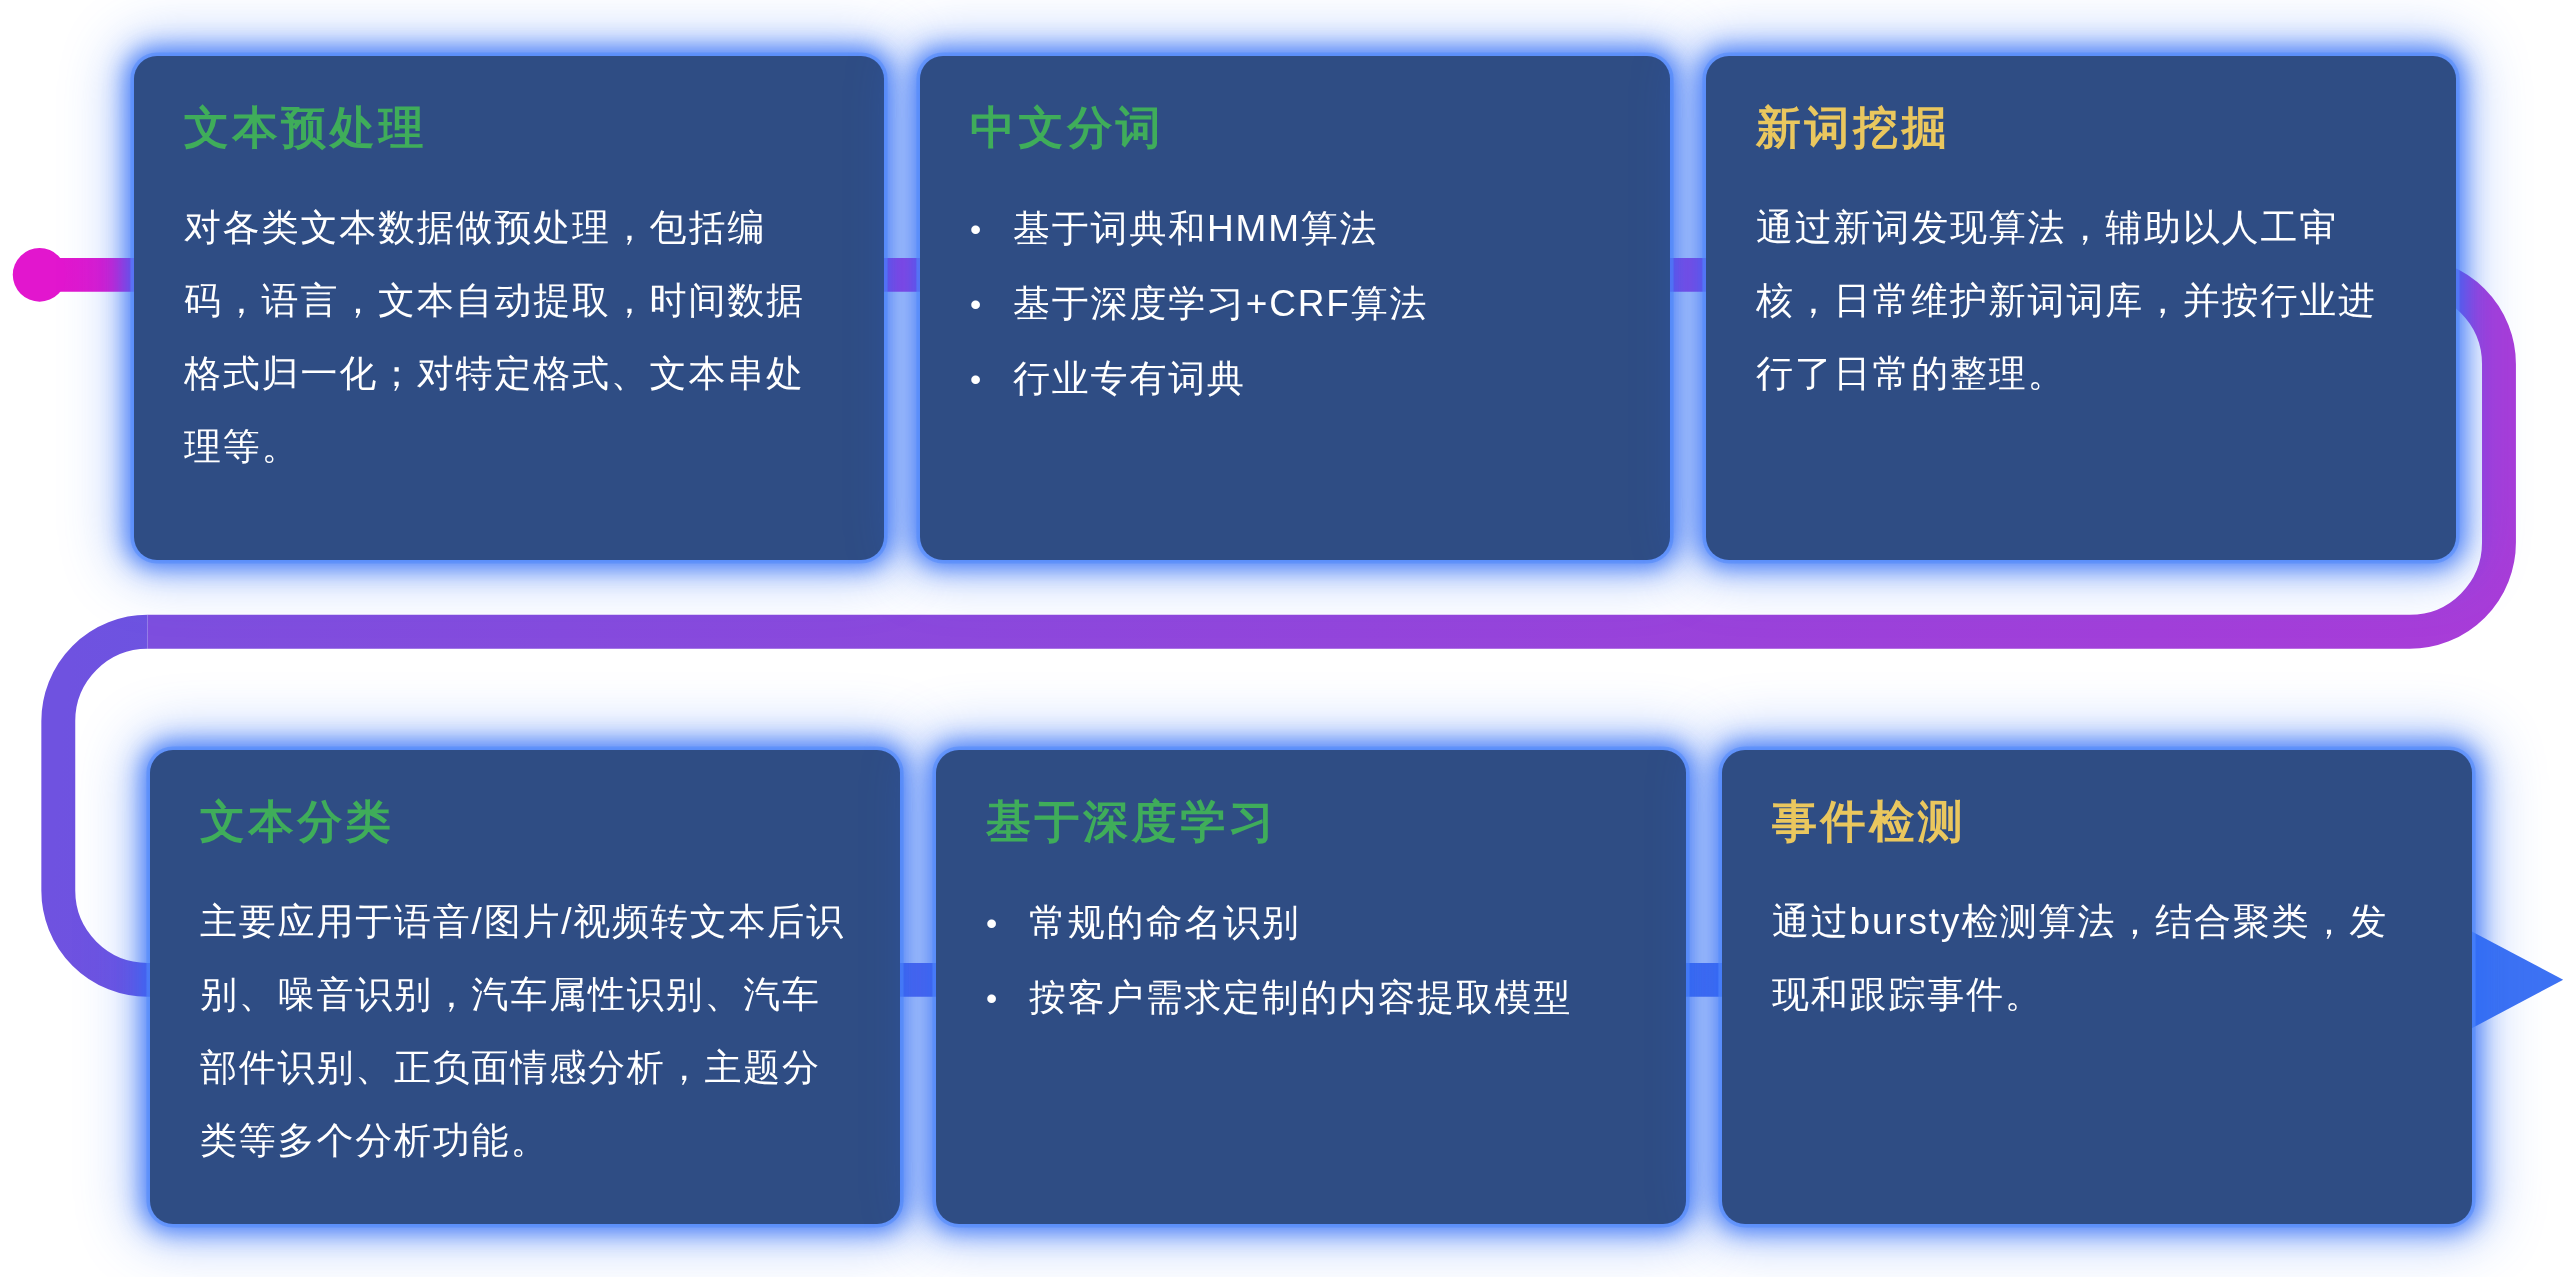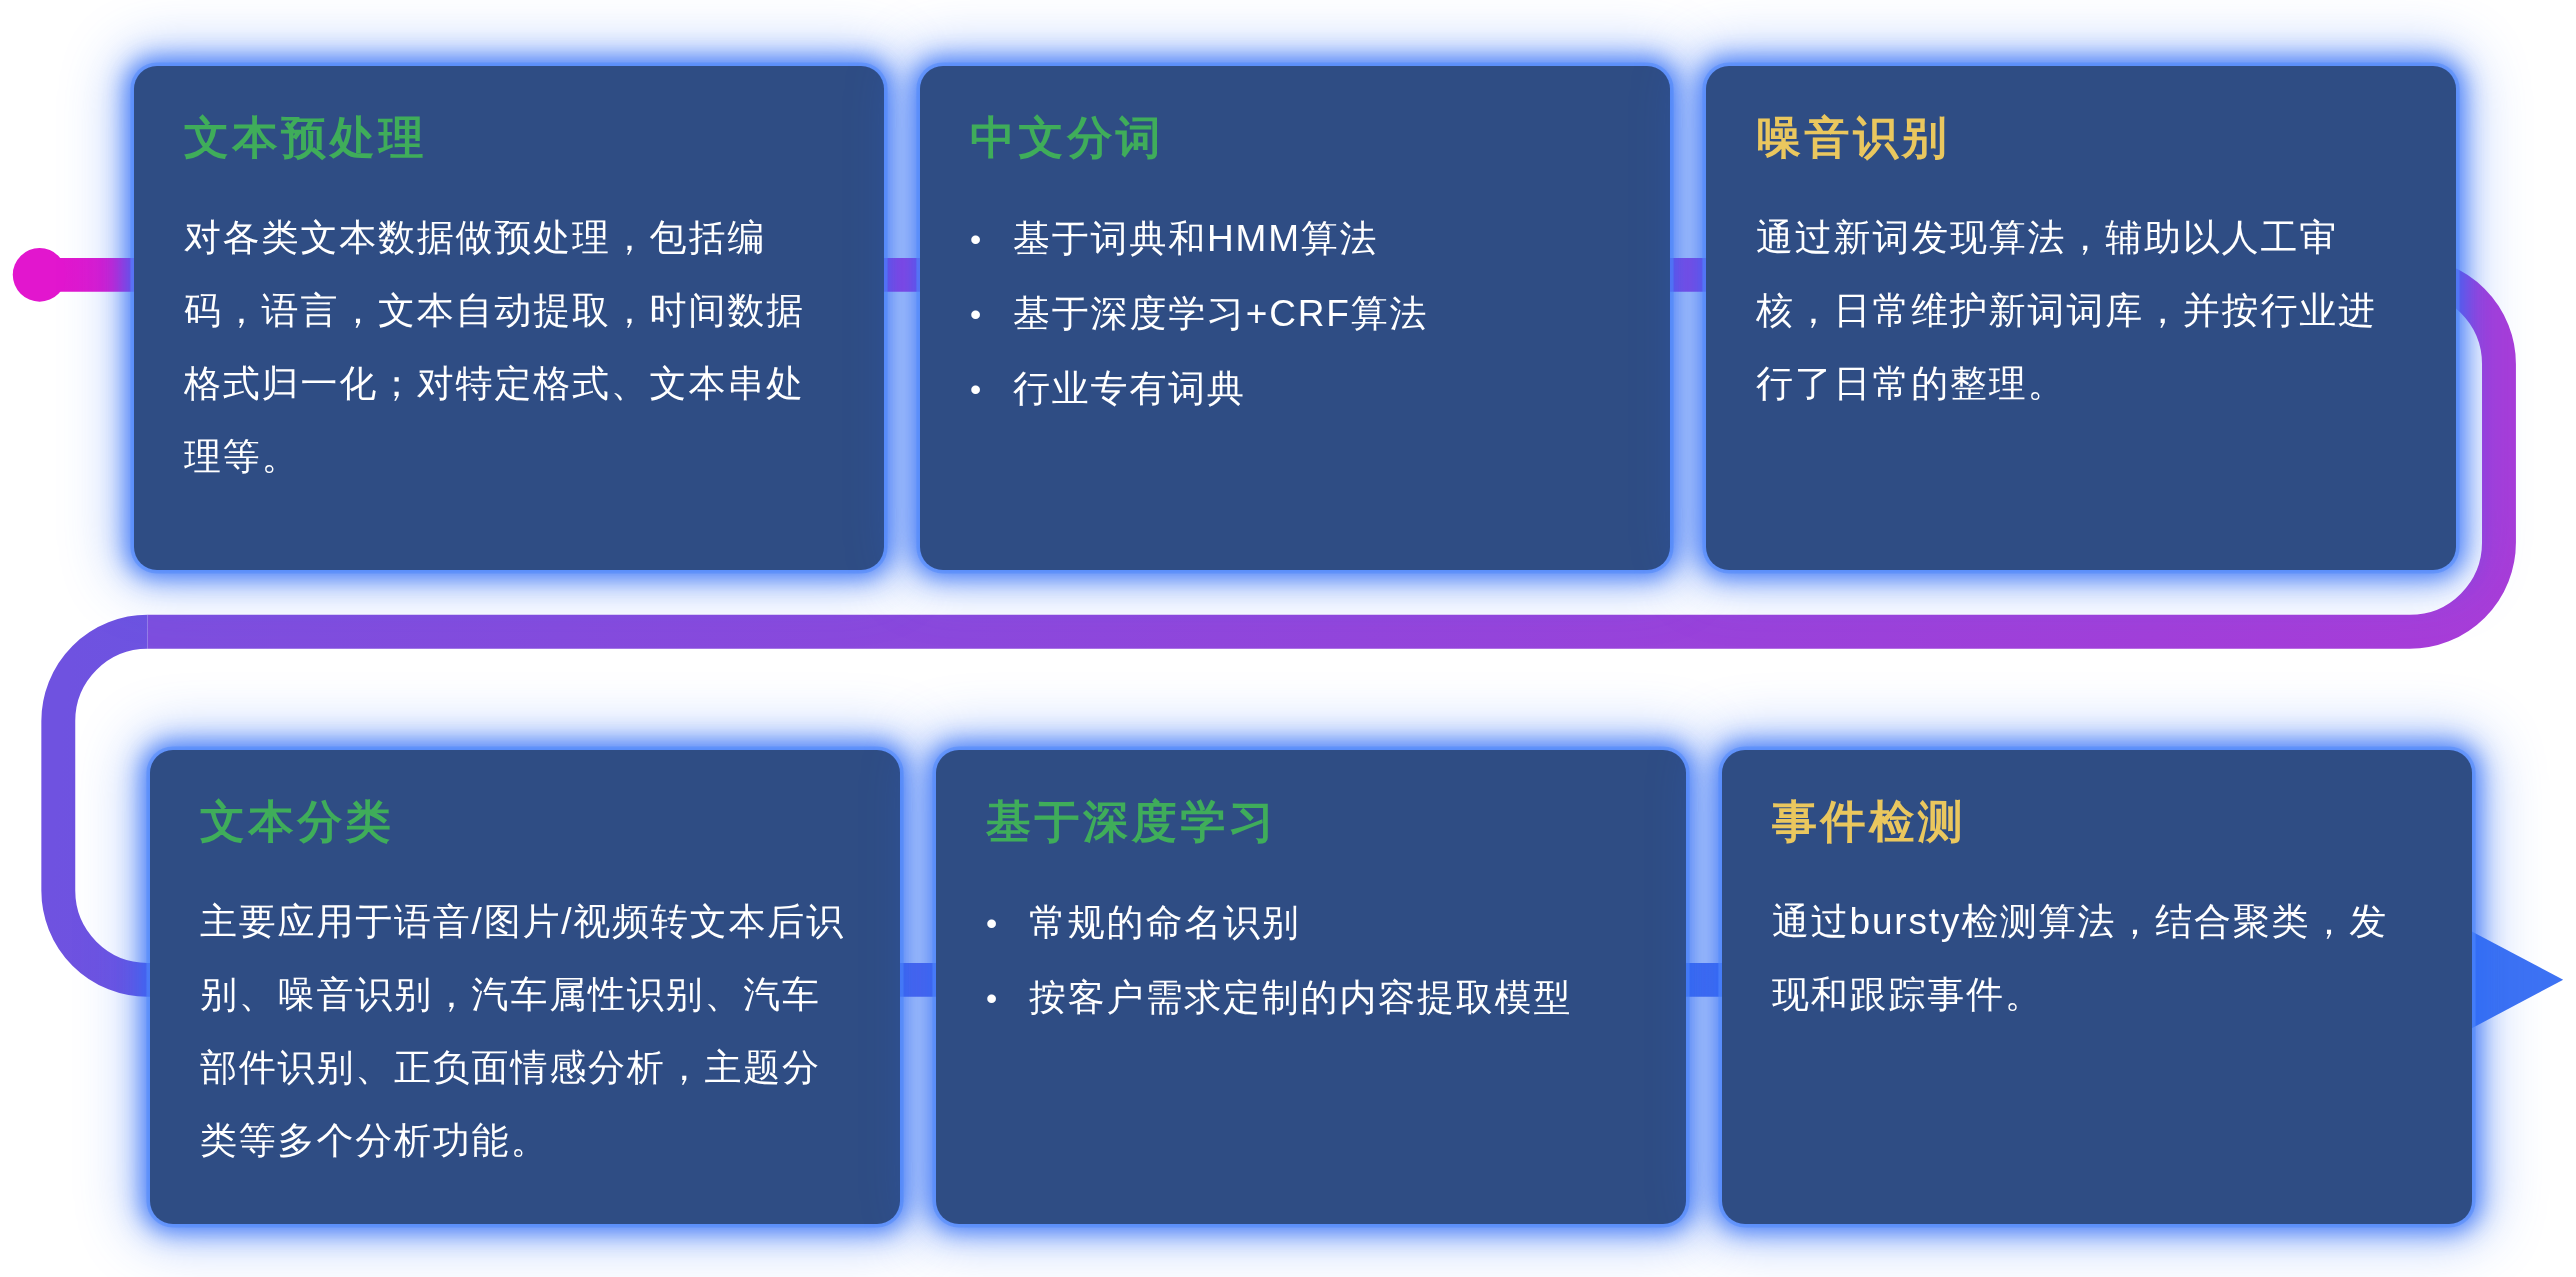--- a/index.html
+++ b/index.html
@@ -13,21 +13,21 @@
   }
   .canvas { position: absolute; inset: 0; }
   svg.flow { position: absolute; left: 0; top: 0; z-index: 0; }
   .row {
     position: absolute;
     left: 134px;
     display: flex;
     gap: 36px;
     z-index: 1;
   }
-  .row1 { top: 66px; border-radius: 19px; }
+  .row1 { top: 56px; border-radius: 19px; }
   .row2 { top: 750px; margin-left: 16px; }
   .card {
     width: 750px;
     box-sizing: border-box;
     padding: 45px 50px;
     background: #2f4d84;
     border-radius: 23px;
     box-shadow:
       0 0 0 3.6px rgba(82, 138, 252, 0.55),
       0 0 23px 7.1px rgba(47, 108, 246, 0.85),
@@ -115,21 +115,21 @@
           <span>基于深度学习+CRF算法</span>
         </li>
         <li>
           <span class="bullet-mark"></span>
           <span>行业专有词典</span>
         </li>
       </ul>
     </section>
 
     <section class="card">
-      <h2 class="card-title yellow">噪音识别</h2>
+      <h2 class="card-title yellow">新词挖掘</h2>
       <p class="card-body">通过新词发现算法，辅助以人工审核，日常维护新词词库，并按行业进行了日常的整理。</p>
     </section>
 
   </div>
 
   <div class="row row2">
 
     <section class="card">
       <h2 class="card-title green">文本分类</h2>
       <p class="card-body">主要应用于语音/图片/视频转文本后识别、噪音识别，汽车属性识别、汽车部件识别、正负面情感分析，主题分类等多个分析功能。</p>

